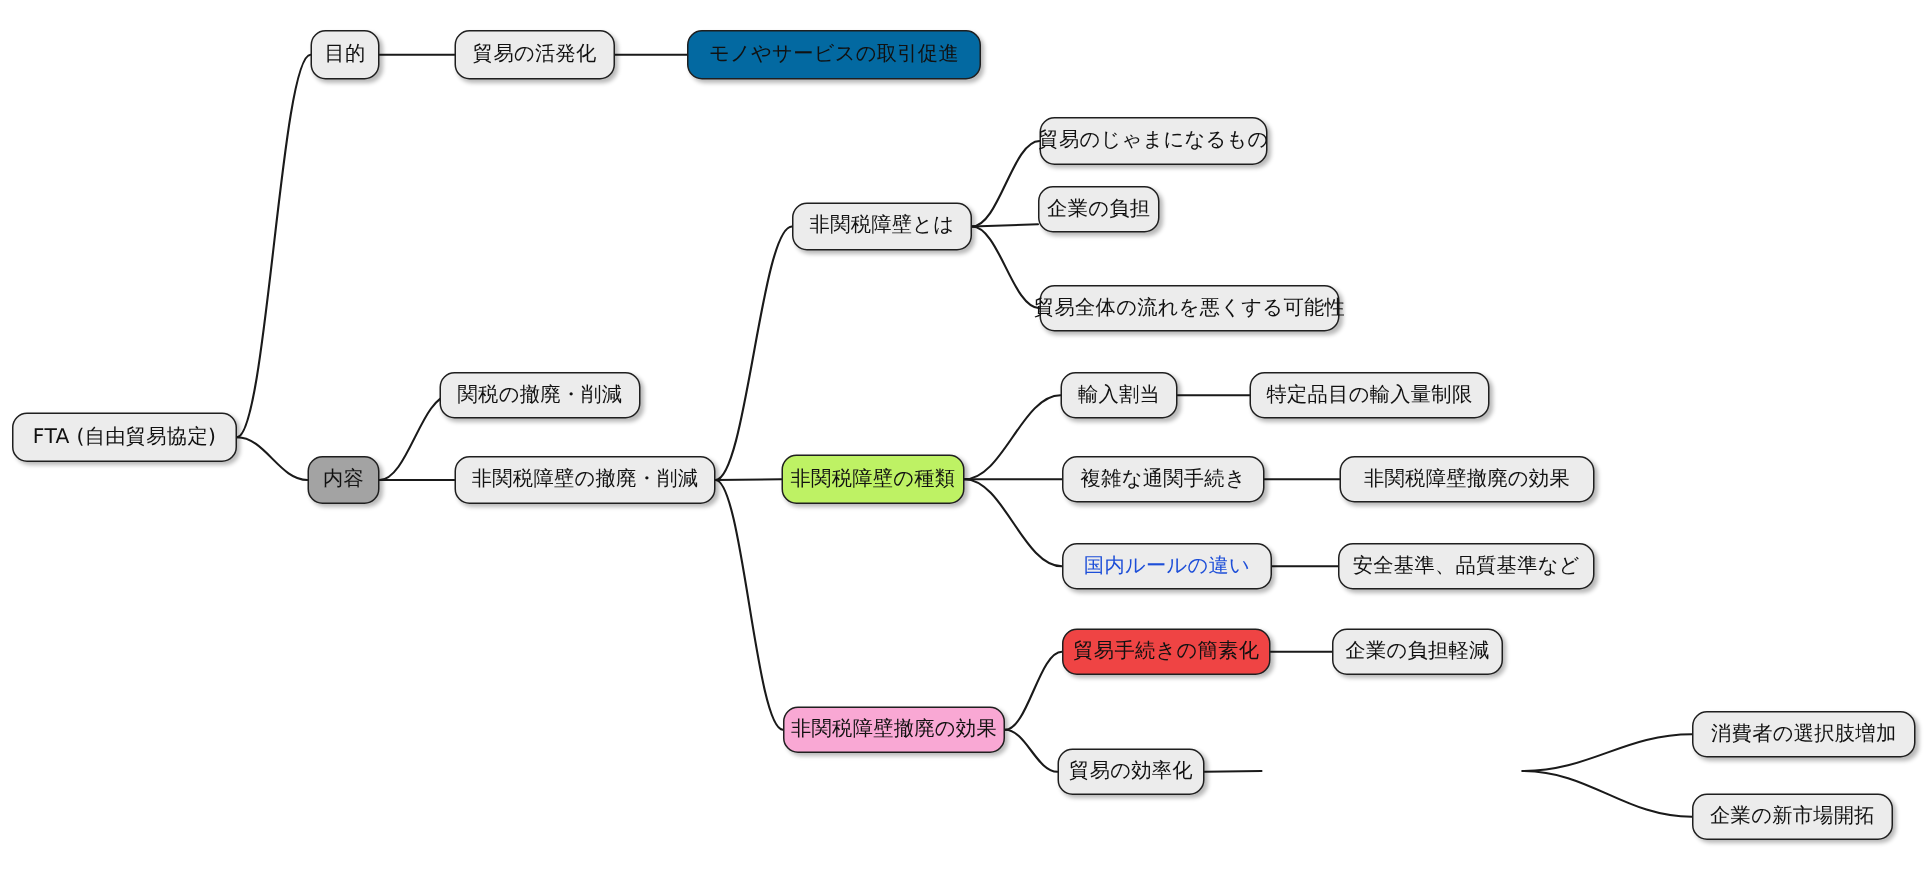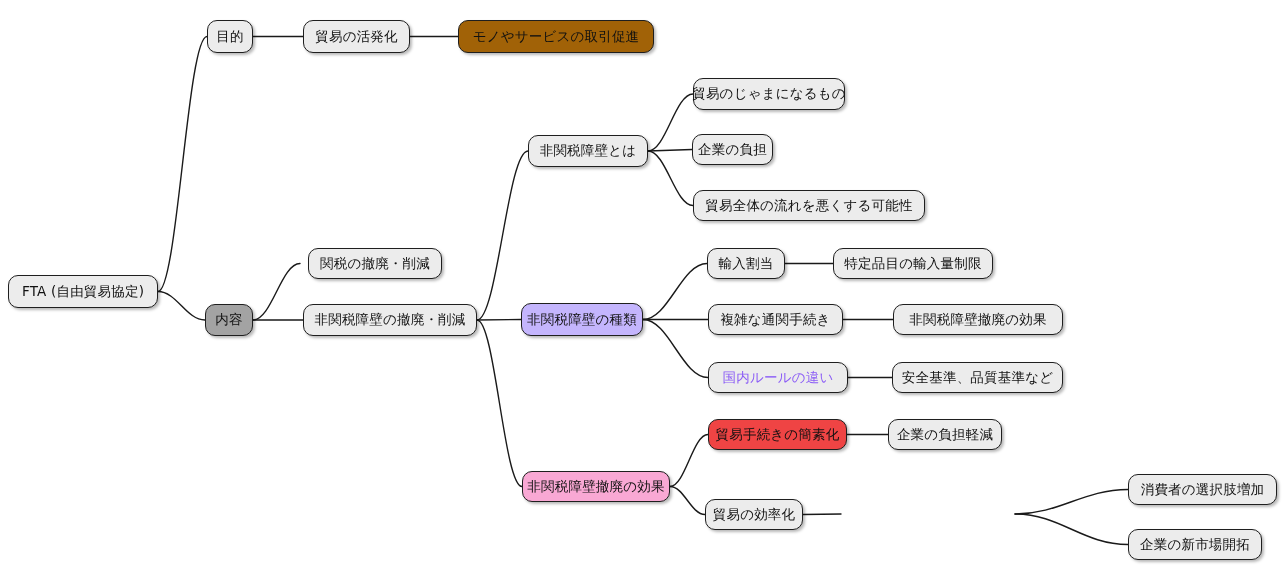--- a/index.html
+++ b/index.html
@@ -75,61 +75,61 @@
 
 <div class="mm-node" style="left: 8px; top: 275px; width: 150px; height: 33px; background: rgb(236, 236, 236); border-color: rgb(31, 31, 31);">
       <span class="mm-label" style="color: rgb(17, 17, 17);">FTA (自由貿易協定)</span>
     </div>
     <div class="mm-node" style="left: 207px; top: 20px; width: 46px; height: 33px; background: rgb(236, 236, 236); border-color: rgb(31, 31, 31);">
       <span class="mm-label" style="color: rgb(17, 17, 17);">目的</span>
     </div>
     <div class="mm-node" style="left: 303px; top: 20px; width: 107px; height: 33px; background: rgb(236, 236, 236); border-color: rgb(31, 31, 31);">
       <span class="mm-label" style="color: rgb(17, 17, 17);">貿易の活発化</span>
     </div>
-    <div class="mm-node" style="left: 458px; top: 20px; width: 196px; height: 33px; background: #a16207; border-color: rgb(31, 31, 31);">
+    <div class="mm-node" style="left: 458px; top: 20px; width: 196px; height: 33px; background: #0369a1; border-color: rgb(31, 31, 31);">
       <span class="mm-label" style="color: rgb(17, 17, 17);">モノやサービスの取引促進</span>
     </div>
     <div class="mm-node" style="left: 205px; top: 304px; width: 48px; height: 32px; background: #a3a3a3; border-color: rgb(31, 31, 31);">
       <span class="mm-label" style="color: rgb(17, 17, 17);">内容</span>
     </div>
-    <div class="mm-node" style="left: 308px; top: 248px; width: 134px; height: 31px; background: rgb(236, 236, 236); border-color: rgb(31, 31, 31);">
+    <div class="mm-node" style="left: 293px; top: 248px; width: 134px; height: 31px; background: rgb(236, 236, 236); border-color: rgb(31, 31, 31);">
       <span class="mm-label" style="color: rgb(17, 17, 17);">関税の撤廃・削減</span>
     </div>
     <div class="mm-node" style="left: 303px; top: 304px; width: 174px; height: 32px; background: rgb(236, 236, 236); border-color: rgb(31, 31, 31);">
       <span class="mm-label" style="color: rgb(17, 17, 17);">非関税障壁の撤廃・削減</span>
     </div>
     <div class="mm-node" style="left: 528px; top: 135px; width: 120px; height: 32px; background: rgb(236, 236, 236); border-color: rgb(31, 31, 31);">
       <span class="mm-label" style="color: rgb(17, 17, 17);">非関税障壁とは</span>
     </div>
     <div class="mm-node" style="left: 693px; top: 78px; width: 152px; height: 32px; background: rgb(236, 236, 236); border-color: rgb(31, 31, 31);">
       <span class="mm-label" style="color: rgb(17, 17, 17);">貿易のじゃまになるもの</span>
     </div>
-    <div class="mm-node" style="left: 692px; top: 134px; width: 81px; height: 31px; background: rgb(236, 236, 236); border-color: rgb(31, 31, 31);">
+    <div class="mm-node" style="left: 692px; top: 124px; width: 81px; height: 31px; background: rgb(236, 236, 236); border-color: rgb(31, 31, 31);">
       <span class="mm-label" style="color: rgb(17, 17, 17);">企業の負担</span>
     </div>
-    <div class="mm-node" style="left: 693px; top: 190px; width: 232px; height: 31px; background: rgb(236, 236, 236); border-color: rgb(31, 31, 31);">
+    <div class="mm-node" style="left: 693px; top: 190px; width: 200px; height: 31px; background: rgb(236, 236, 236); border-color: rgb(31, 31, 31);">
       <span class="mm-label" style="color: rgb(17, 17, 17);">貿易全体の流れを悪くする可能性</span>
     </div>
-    <div class="mm-node" style="left: 521px; top: 303px; width: 122px; height: 33px; background: #c4b5fd; border-color: rgb(31, 31, 31);">
+    <div class="mm-node" style="left: 521px; top: 303px; width: 122px; height: 33px; background: #bef264; border-color: rgb(31, 31, 31);">
       <span class="mm-label" style="color: rgb(17, 17, 17);">非関税障壁の種類</span>
     </div>
     <div class="mm-node" style="left: 707px; top: 248px; width: 78px; height: 31px; background: rgb(236, 236, 236); border-color: rgb(31, 31, 31);">
       <span class="mm-label" style="color: rgb(17, 17, 17);">輸入割当</span>
     </div>
     <div class="mm-node" style="left: 833px; top: 248px; width: 160px; height: 31px; background: rgb(236, 236, 236); border-color: rgb(31, 31, 31);">
       <span class="mm-label" style="color: rgb(17, 17, 17);">特定品目の輸入量制限</span>
     </div>
     <div class="mm-node" style="left: 708px; top: 304px; width: 135px; height: 31px; background: rgb(236, 236, 236); border-color: rgb(31, 31, 31);">
       <span class="mm-label" style="color: rgb(17, 17, 17);">複雑な通関手続き</span>
     </div>
     <div class="mm-node" style="left: 893px; top: 304px; width: 170px; height: 31px; background: rgb(236, 236, 236); border-color: rgb(31, 31, 31);">
       <span class="mm-label" style="color: rgb(17, 17, 17);">非関税障壁撤廃の効果</span>
     </div>
     <div class="mm-node" style="left: 708px; top: 362px; width: 140px; height: 31px; background: rgb(236, 236, 236); border-color: rgb(31, 31, 31);">
-      <span class="mm-label" style="color: #8b5cf6;">国内ルールの違い</span>
+      <span class="mm-label" style="color: #1d4ed8;">国内ルールの違い</span>
     </div>
     <div class="mm-node" style="left: 892px; top: 362px; width: 171px; height: 31px; background: rgb(236, 236, 236); border-color: rgb(31, 31, 31);">
       <span class="mm-label" style="color: rgb(17, 17, 17);">安全基準、品質基準など</span>
     </div>
     <div class="mm-node" style="left: 522px; top: 471px; width: 148px; height: 31px; background: #f9a8d4; border-color: rgb(31, 31, 31);">
       <span class="mm-label" style="color: rgb(17, 17, 17);">非関税障壁撤廃の効果</span>
     </div>
     <div class="mm-node" style="left: 708px; top: 419px; width: 139px; height: 31px; background: #ef4444; border-color: rgb(31, 31, 31);">
       <span class="mm-label" style="color: rgb(17, 17, 17);">貿易手続きの簡素化</span>
     </div>

